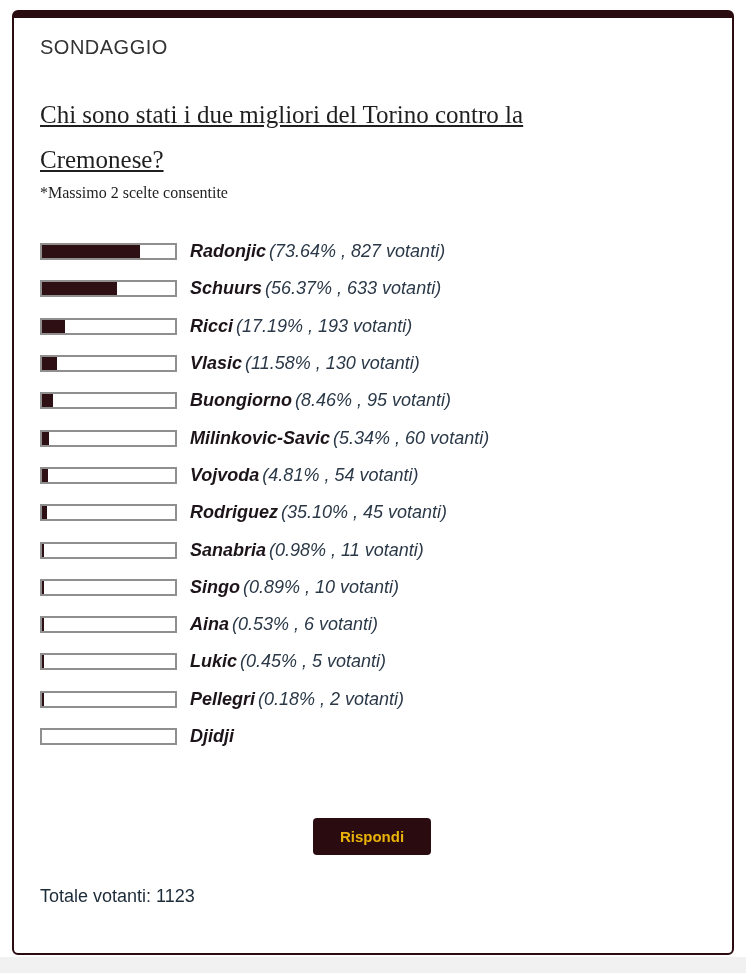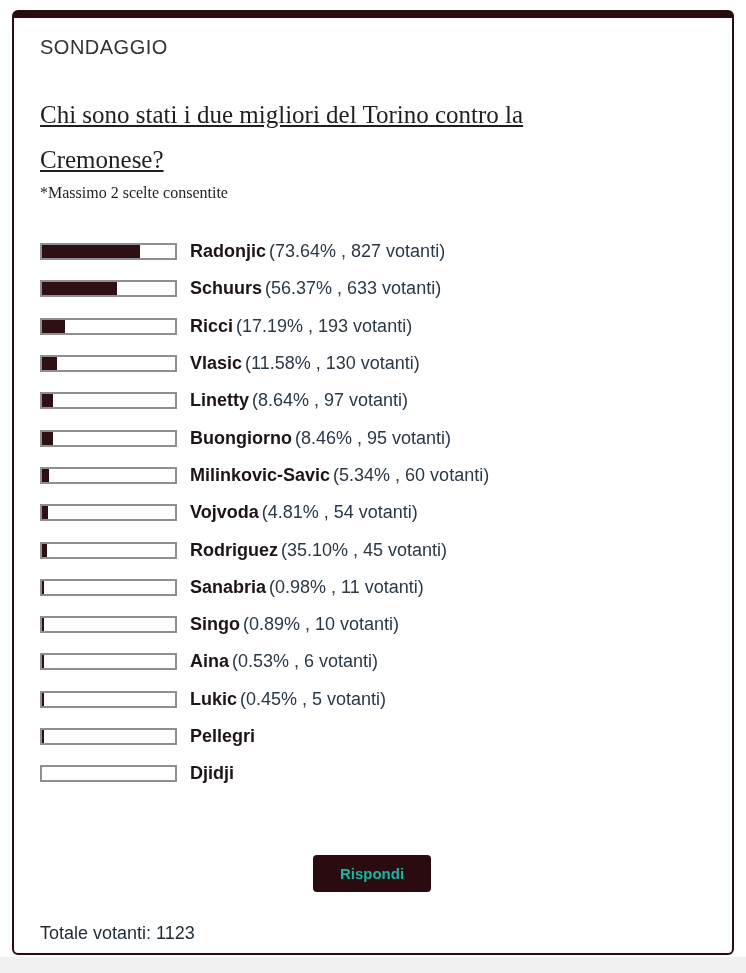--- a/index.html
+++ b/index.html
@@ -39,20 +39,21 @@
   }
   .note {
     font-family:Liberation Serif, serif;
     font-size:16px; line-height:22px;
     color:#1f1f1f;
   }
   .poll-list { margin-top:29px; }
   .poll-row {
     display:flex; align-items:center;
     height:37.3px;
+    font-style:italic;
   }
   .bar-track {
     width:137px; height:17px;
     flex:0 0 137px;
     background:#ffffff;
     border:2px solid #8f8f8f;
     margin-right:13px;
   }
   .bar-fill {
     height:100%;
@@ -65,21 +66,21 @@
   }
   .option-stats {
     font-size:18px;
     color:#2a3847;
     margin-left:3px;
     white-space:nowrap;
     text-align:center;
   }
   .actions { text-align:center; margin-top:63px; }
   .submit-btn {
-    background:#2a0b10; color:#14b8a6;
+    background:#2a0b10; color:#eab308;
     font-family:"Liberation Sans", sans-serif;
     font-weight:bold; font-size:15px;
     padding:10px 27px;
     border:none; border-radius:4px;
     cursor:pointer;
   }
   .totale {
     text-align:left;
     margin-top:31px;
     font-size:18px;
@@ -120,27 +121,20 @@
   </div>
 
   <div class="poll-row">
     <div class="bar-track">
       <div class="bar-fill" style="width: 15.4014px; background: rgb(46, 15, 19);"></div>
     </div>
     <span class="option-name">Vlasic</span>
     <span class="option-stats">(11.58% , 130 votanti)</span>
   </div>
 
-  <div class="poll-row">
-    <div class="bar-track">
-      <div class="bar-fill" style="width: 11.4912px; background: rgb(46, 15, 19);"></div>
-    </div>
-    <span class="option-name">Linetty</span>
-    <span class="option-stats">(8.64% , 97 votanti)</span>
-  </div>
 
   <div class="poll-row">
     <div class="bar-track">
       <div class="bar-fill" style="width: 11.2518px; background: rgb(46, 15, 19);"></div>
     </div>
     <span class="option-name">Buongiorno</span>
     <span class="option-stats">(8.46% , 95 votanti)</span>
   </div>
 
   <div class="poll-row">
@@ -197,20 +191,21 @@
     </div>
     <span class="option-name">Lukic</span>
     <span class="option-stats">(0.45% , 5 votanti)</span>
   </div>
 
   <div class="poll-row">
     <div class="bar-track">
       <div class="bar-fill" style="width: 2px; background: rgb(46, 15, 19);"></div>
     </div>
     <span class="option-name">Pellegri</span>
+    <span class="option-stats">(0.18% , 2 votanti)</span>
   </div>
 
   <div class="poll-row">
     <div class="bar-track">
       <div class="bar-fill" style="width: 0px; background: rgb(46, 15, 19);"></div>
     </div>
     <span class="option-name">Djidji</span>
   </div>
 </div>
 

